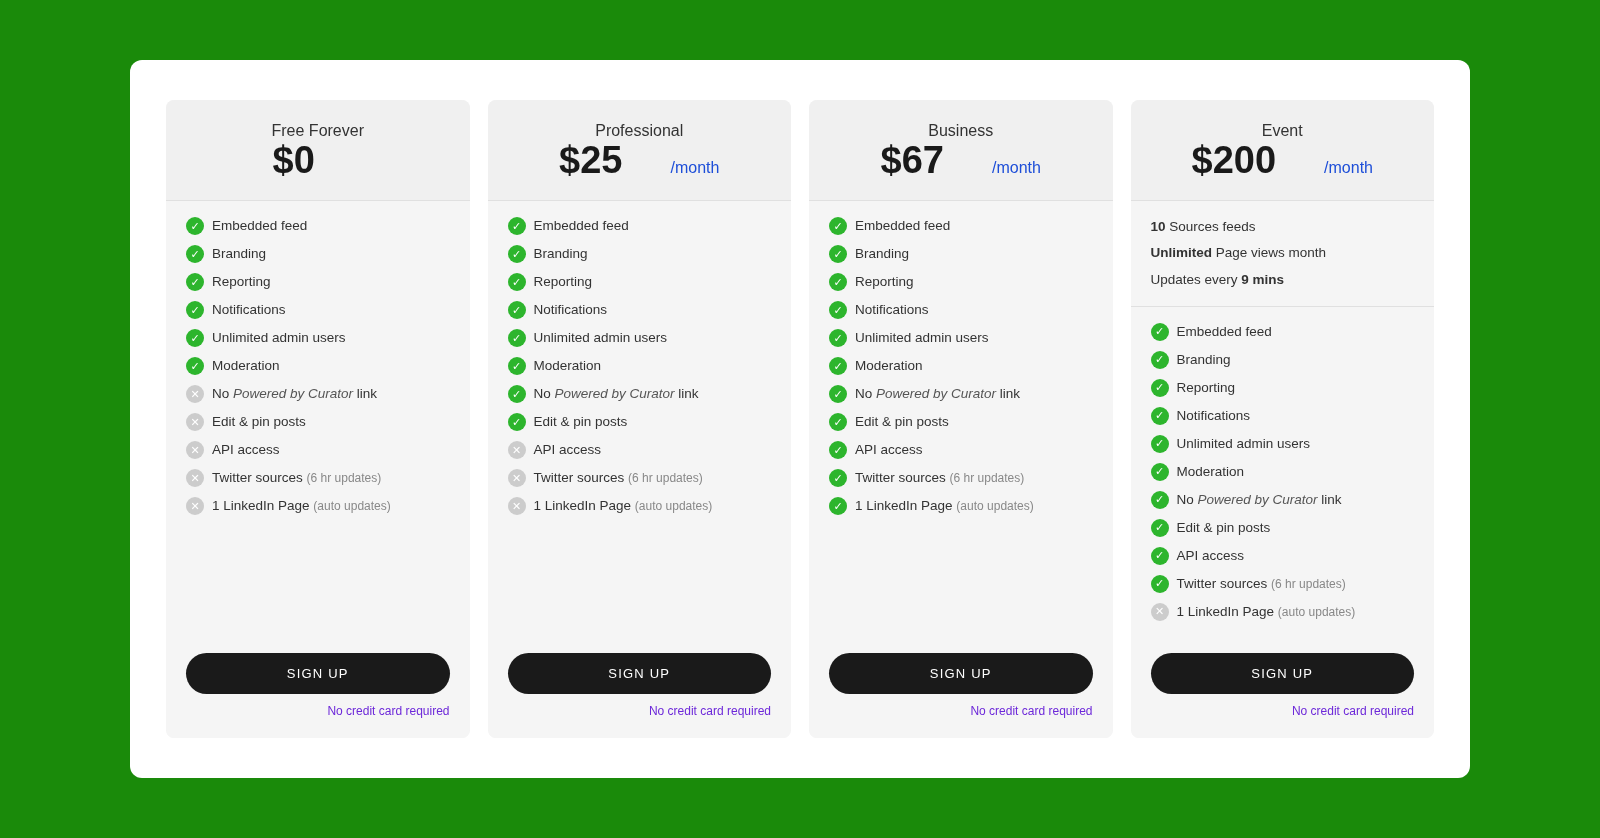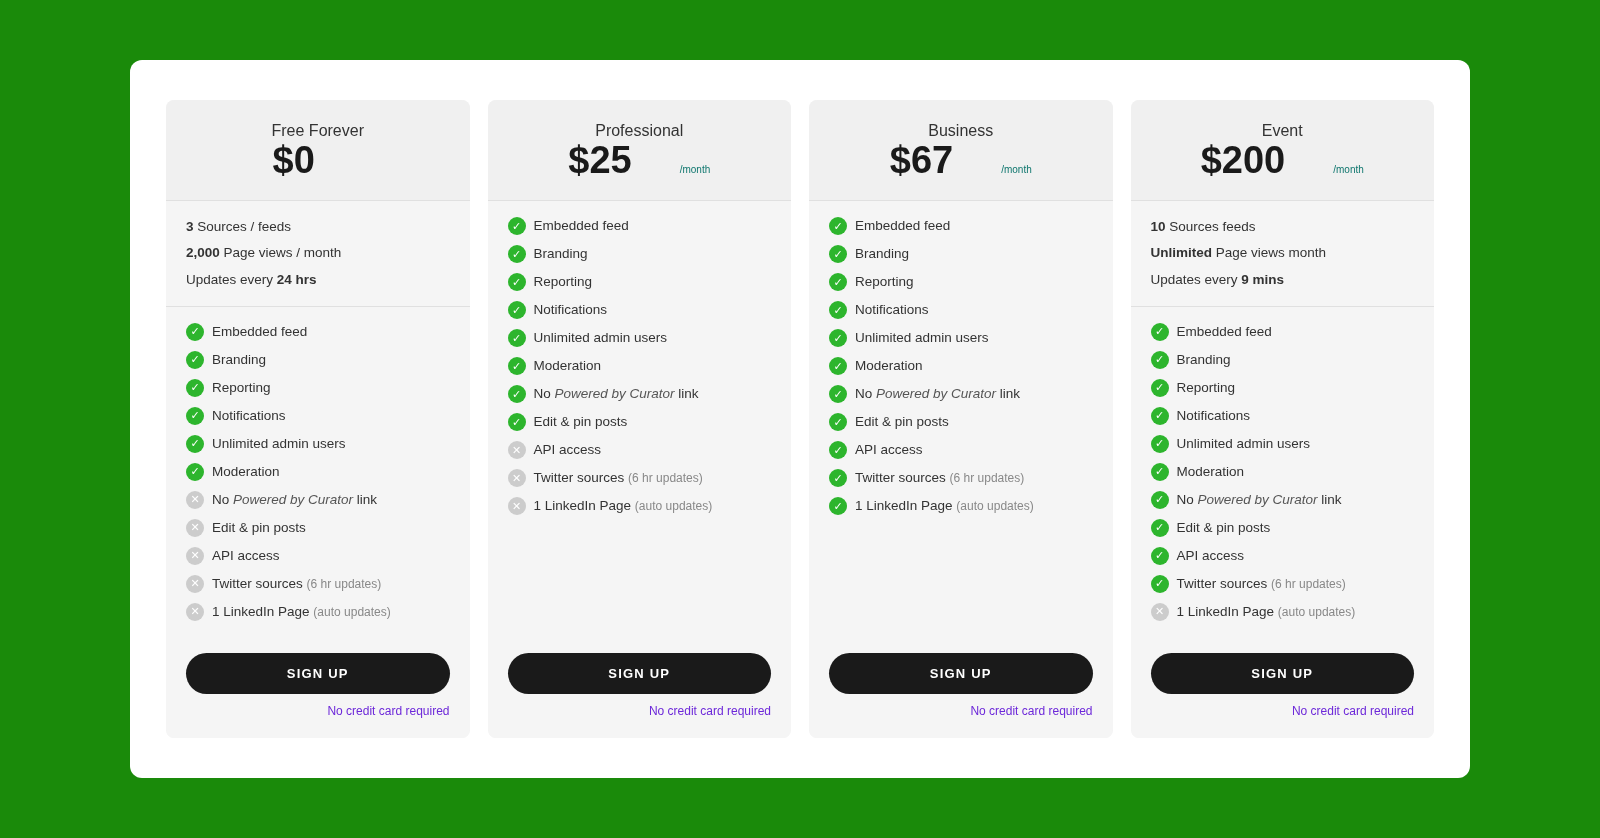--- a/index.html
+++ b/index.html
@@ -47,23 +47,23 @@
       font-size: 38px;
       font-weight: 700;
       color: #1a1a1a;
       line-height: 1.1;
     }
     .plan-price .currency {
       font-size: 38px;
       font-weight: 700;
     }
     .plan-price .period {
-      font-size: 10px;
+      font-size: 16px;
       font-weight: 400;
-      color: #0f766e;
+      color: #1d4ed8;
       padding-left: 48px;
     }
     .plan-stats {
       padding: 16px 20px;
       border-bottom: 1px solid #e0e0e0;
       background: #f5f5f5;
     }
     .plan-stat {
       font-size: 13.5px;
       color: #333;
@@ -121,21 +121,21 @@
       background: #f5f5f5;
     }
     .signup-btn {
       background: #1a1a1a;
       color: #fff;
       border: none;
       border-radius: 30px;
       padding: 13px 0;
       width: 100%;
       font-size: 13px;
-      font-weight: 700;
+      font-weight: 400;
       letter-spacing: 1.2px;
       cursor: pointer;
       text-transform: uppercase;
     }
     .no-credit {
       margin-top: 10px;
       font-size: 12px;
       color: #6d28d9;
       text-align: right;
     }
@@ -143,25 +143,20 @@
 </head>
 <body>
 
 <div class="container">
   <div class="plans-grid" id="plans-grid">
   <div class="plan-card">
         <div class="plan-header">
           <div class="plan-name">Free Forever</div>
           <div class="plan-price"><span class="currency">$0</span><span class="period"></span></div>
         </div>
-        <div class="plan-stats">
-          <div class="plan-stat"><strong>3</strong> Sources / feeds</div>
-          <div class="plan-stat"><strong>2,000</strong> Page views / month</div>
-          <div class="plan-stat">Updates every <strong>24 hrs</strong></div>
-        </div>
         <div class="plan-features">
           <div class="feature-item">
             <span class="feature-icon check">✓</span>
             <span class="feature-text">Embedded feed</span>
           </div>
           <div class="feature-item">
             <span class="feature-icon check">✓</span>
             <span class="feature-text">Branding</span>
           </div>
           <div class="feature-item">

